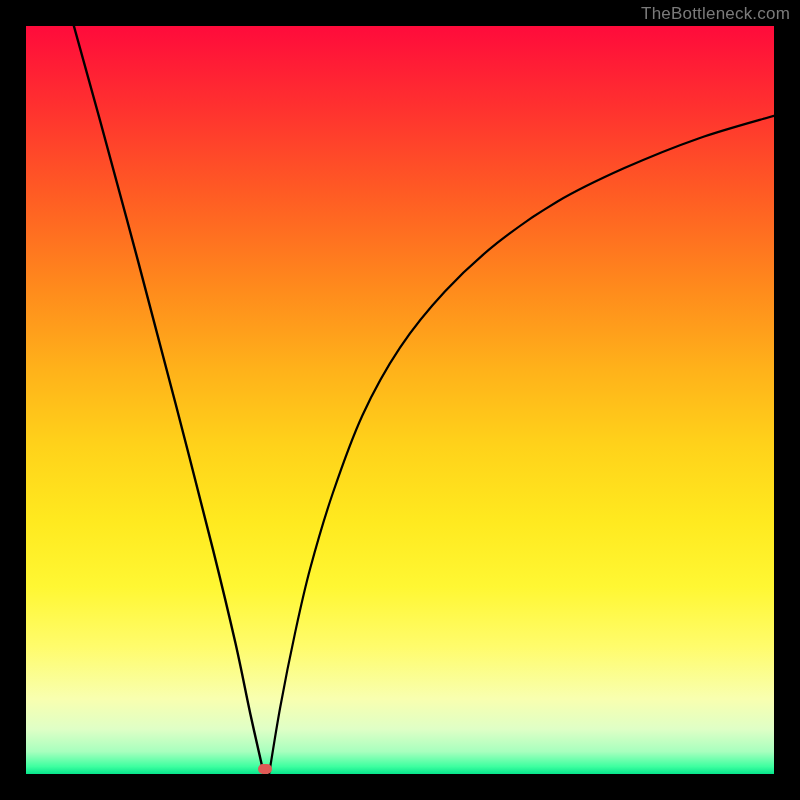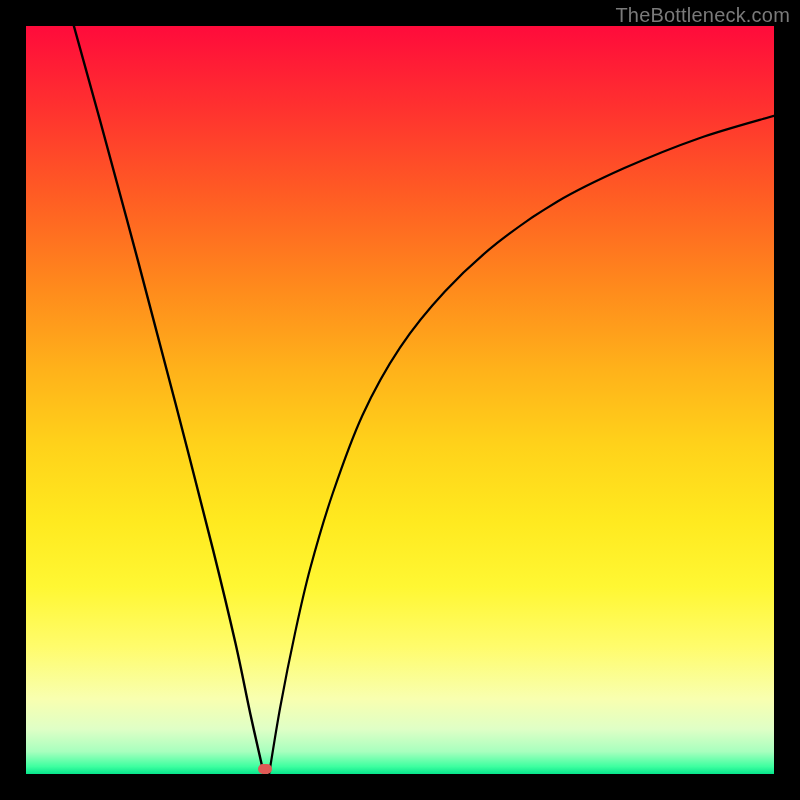--- a/index.html
+++ b/index.html
@@ -32,21 +32,21 @@
       #a8ffbe 97%,
       #3effa0 99%,
       #06e58c 100%
     );
   }
   .watermark {
     position: absolute;
     top: 4px;
     right: 10px;
     color: #7a7a7a;
-    font-size: 20px;
+    font-size: 17px;
     font-weight: 500;
     letter-spacing: 0.2px;
     user-select: none;
   }
   svg.curve {
     position: absolute;
     left: 0;
     top: 0;
     width: 748px;
     height: 748px;

